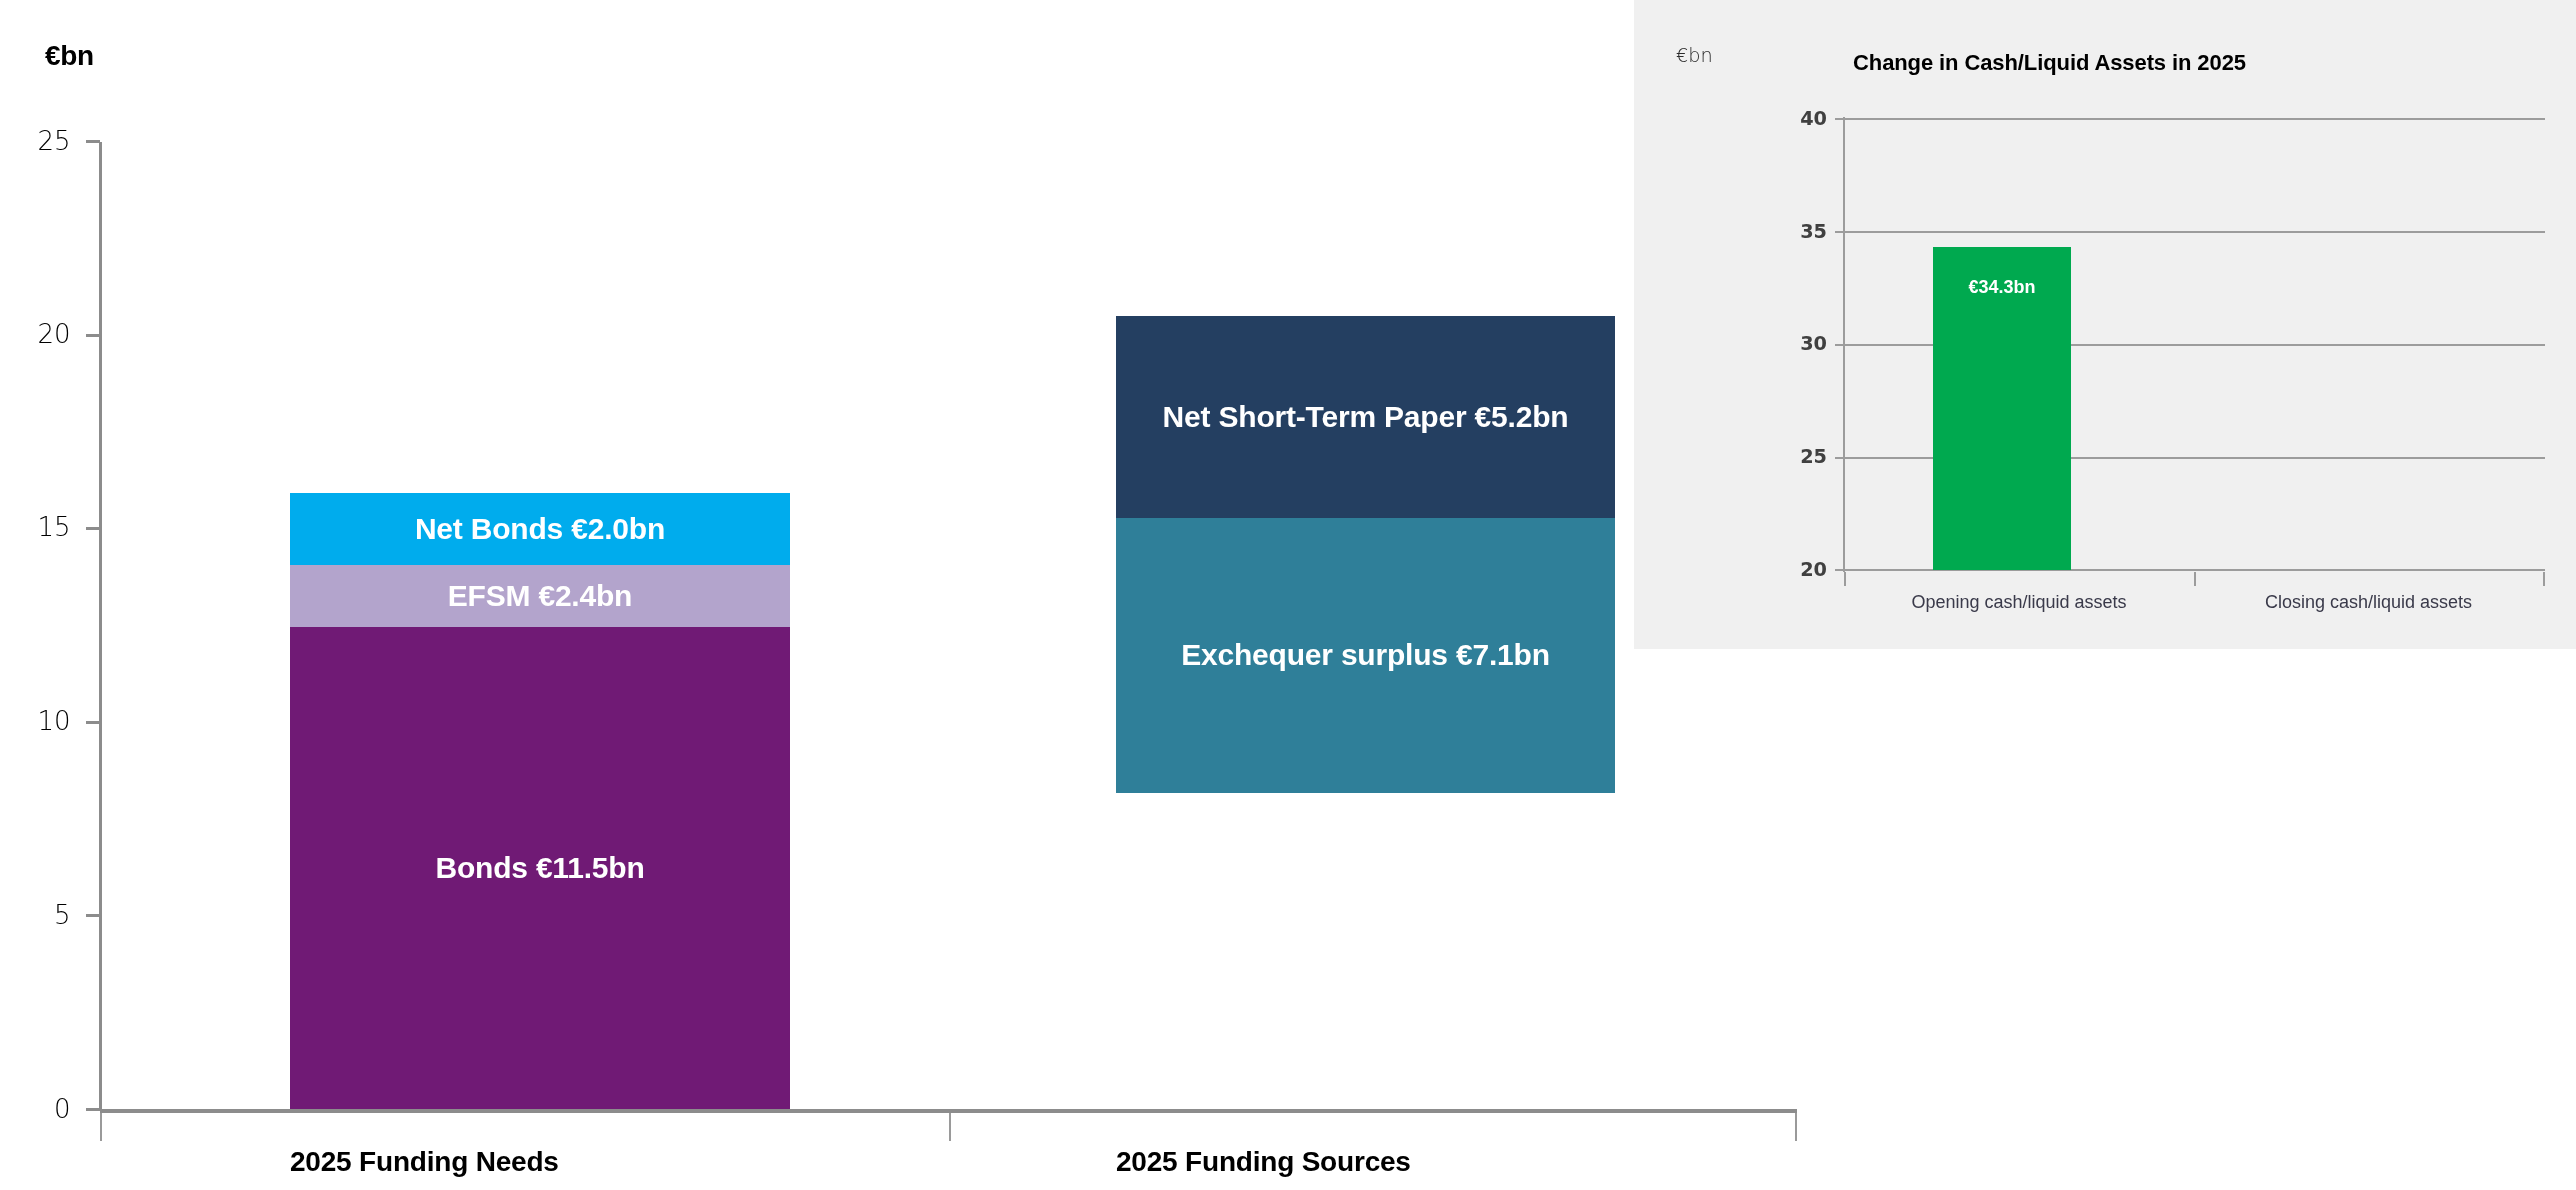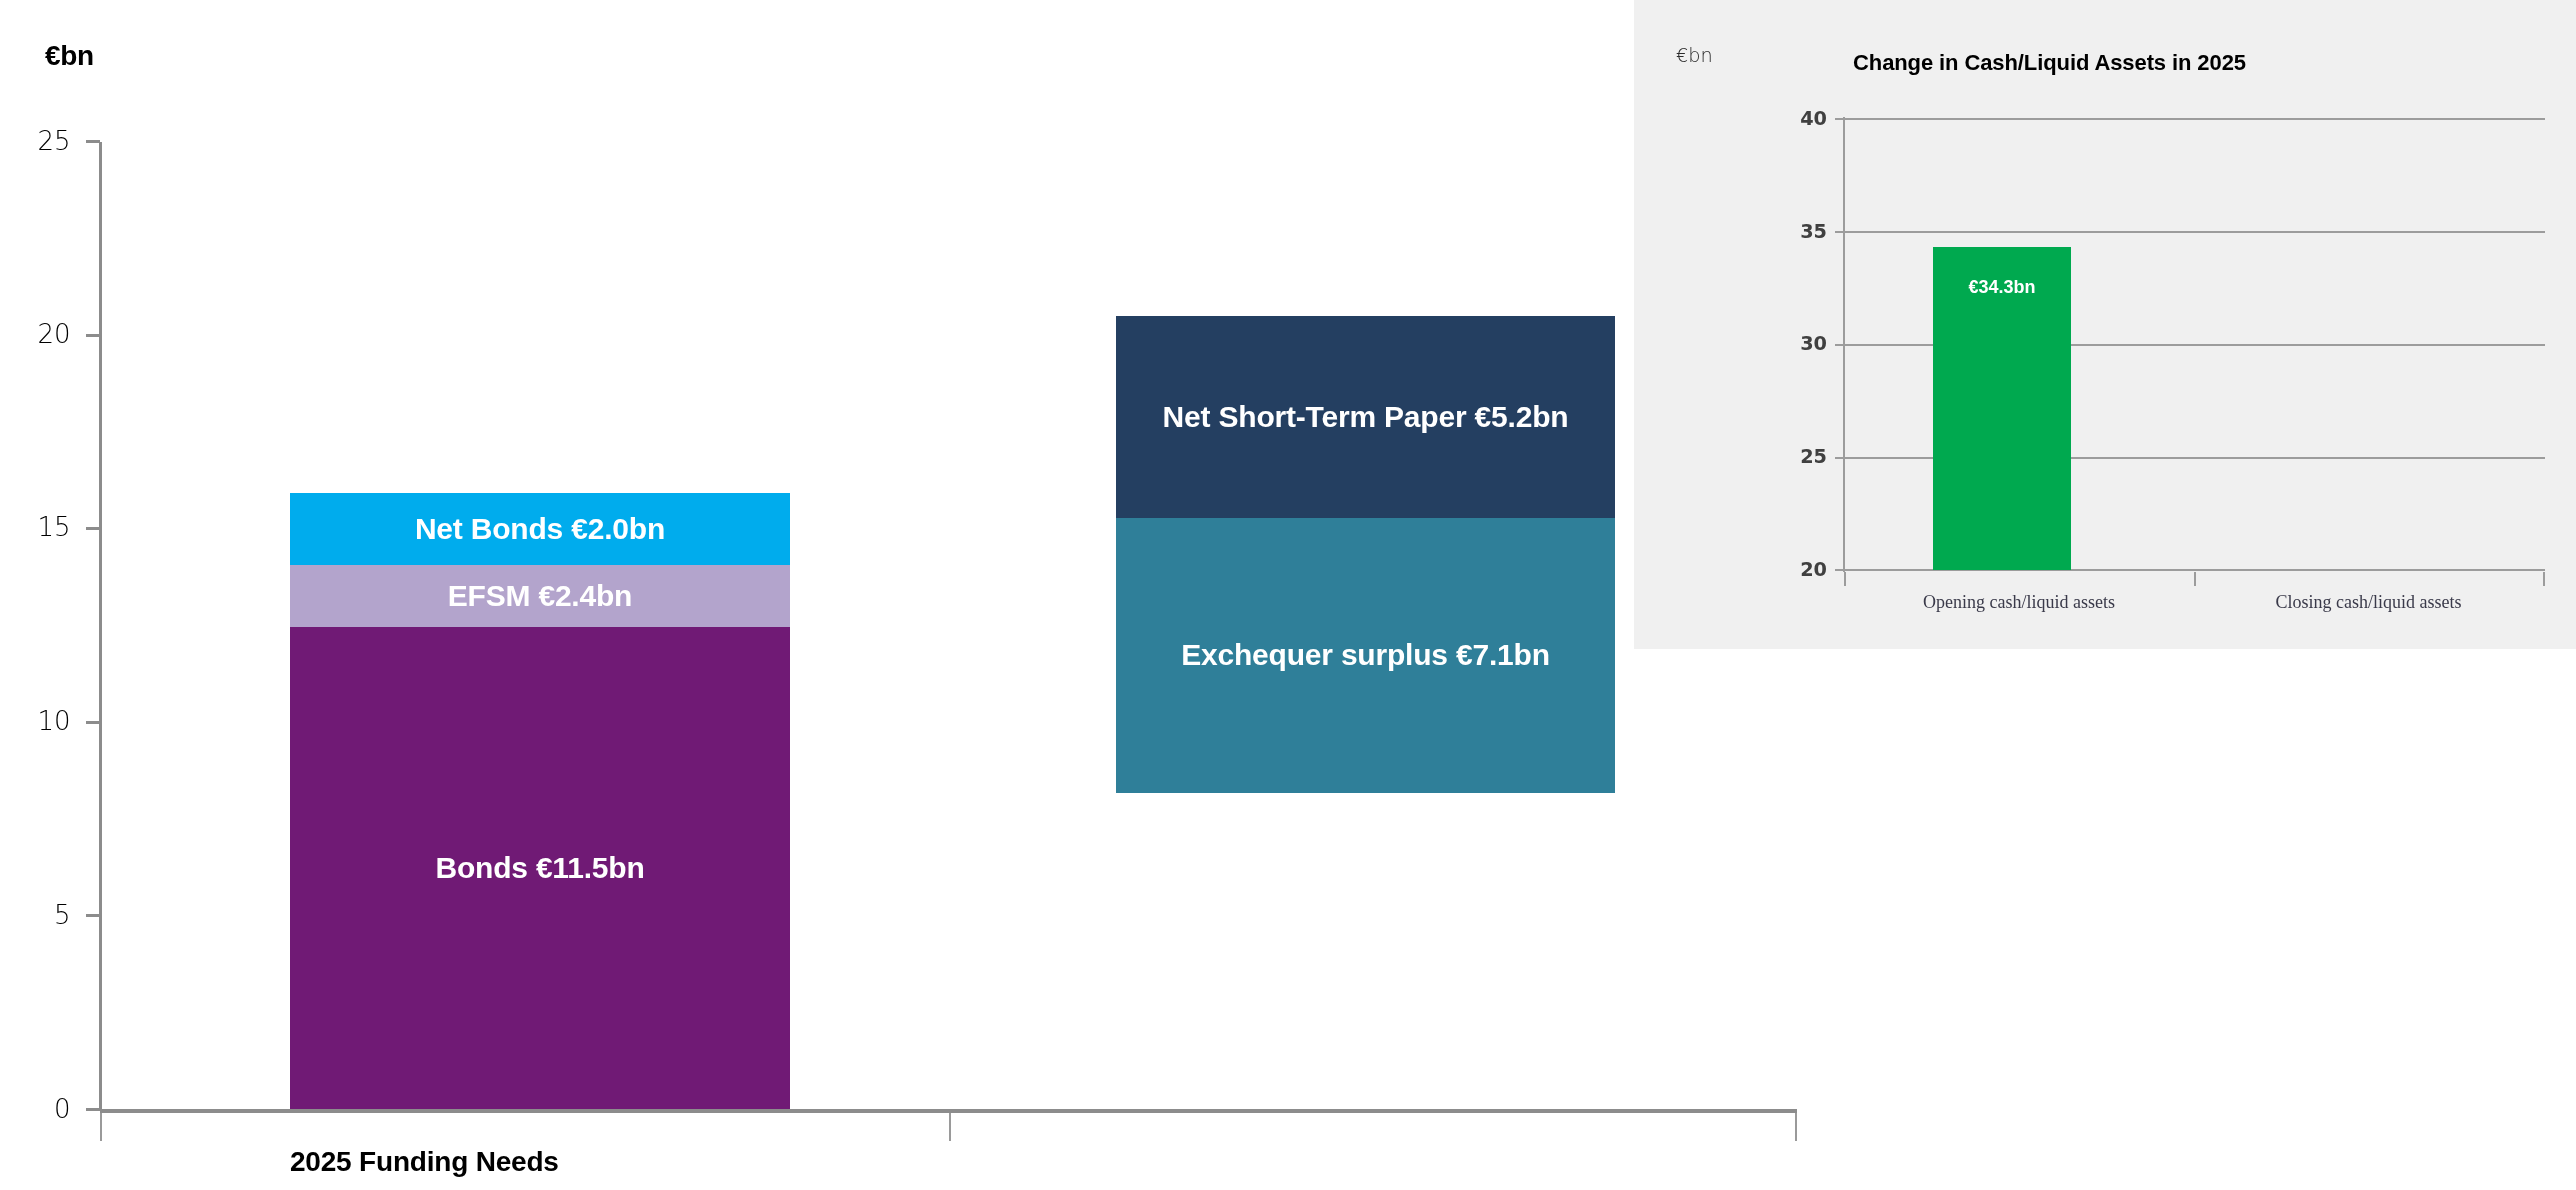--- a/index.html
+++ b/index.html
@@ -166,21 +166,21 @@
     font-weight: bold;
     font-size: 18px;
     top: 30px;
   }
   .inset-cat-label {
     position: absolute;
     top: 592px;
     text-align: center;
     font-size: 18px;
     color: #3a3a4a;
-    font-family: Liberation Serif, serif;
+    font-family: Liberation Sans, sans-serif;
     font-weight: 300;
   }
 </style>
 </head>
 <body>
 
 <div id="root">
 
   <div id="main-chart">
 
@@ -226,20 +226,21 @@
     <div class="stack-bar" style="left:1116px; top:316px; width:499px; height:794px;">
       <div class="stack-seg" style="height:202px; background:#243f61;">
         <span style="white-space:pre-line;">Net Short-Term Paper €5.2bn</span>
       </div>
       <div class="stack-seg" style="height:275px; background:#2f7f99;">
         <span>Exchequer surplus €7.1bn</span>
       </div>
     </div>
 
     <div class="cat-label" style="left:290px; top:1146px; width:500px;">2025 Funding Needs</div>
+    <div class="cat-label" style="left:1116px; top:1146px; width:499px;">2025 Funding Sources</div>
   </div>
 
   <div id="inset-panel">
 
     <div id="inset-unit-label">€bn</div>
     <div id="inset-title">Change in Cash/Liquid Assets in 2025</div>
 
     <div id="inset-yaxis-line"></div>
 
     <div class="inset-gridline" style="top:569px"></div>

